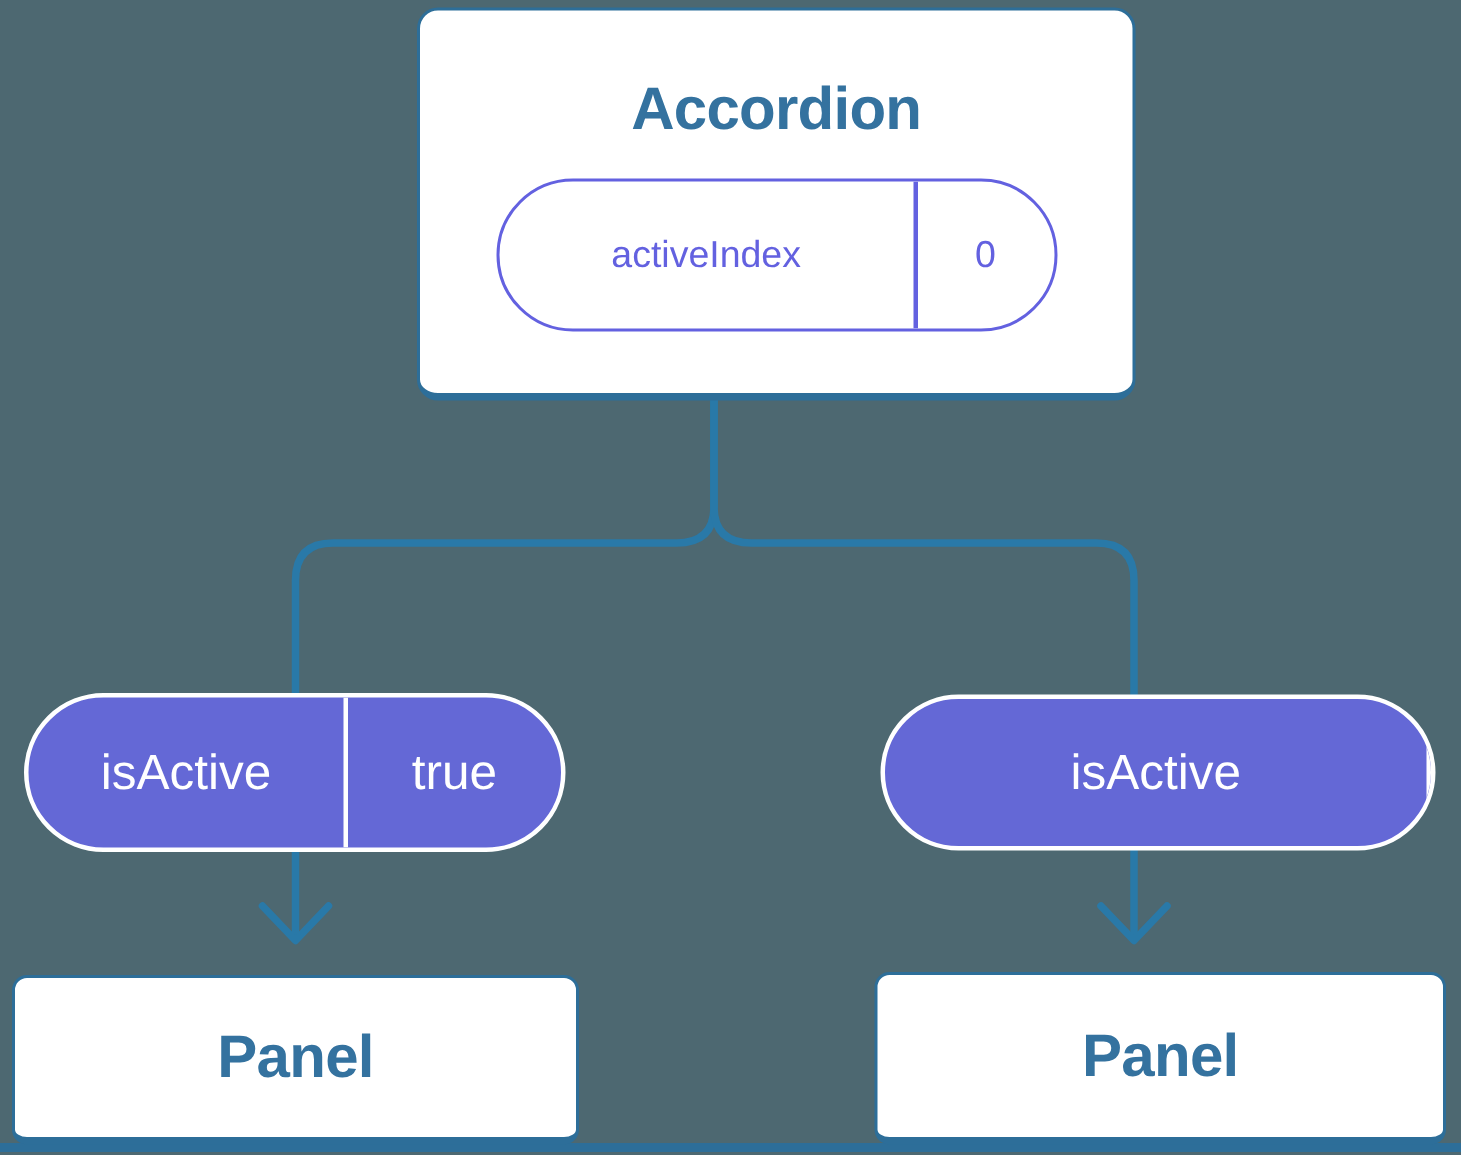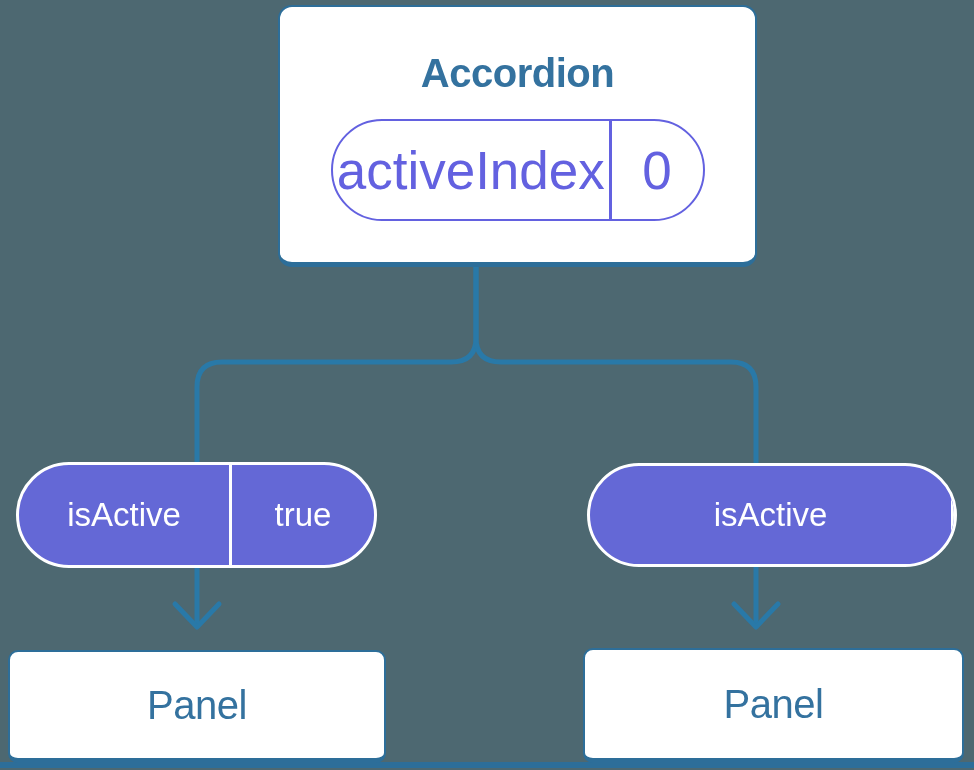--- a/index.html
+++ b/index.html
@@ -54,21 +54,21 @@
     color:var(--box_text);
     letter-spacing:-0.5px;
   }
   .state-pill{
     margin-top:24px;
     width:374px;height:102px;
     border:2.5px solid var(--purple);
     border-radius:60px;
     display:flex;align-items:stretch;
     color:var(--purple);
-    font-size:53px;
+    font-size:25px;
     overflow:hidden;
   }
   .state-pill .name{
     flex:1;display:flex;align-items:center;justify-content:center;
   }
   .state-pill .vdiv{
     width:2.5px;background:var(--purple);
   }
   .state-pill .value{
     width:91px;display:flex;align-items:center;justify-content:center;
@@ -98,21 +98,21 @@
   .prop-pill.right{left:587px;top:463px;width:370px;height:104px;}
   .prop-pill.right .value{width:152px;}
   
   .panel-card{
     position:absolute;z-index:1;
     background:var(--box_fill);
     border:2px solid var(--box_border);
     border-bottom-width:5px;
     border-radius:10px;
     display:flex;align-items:center;justify-content:center;
-    font-size:40px;font-weight:400;
+    font-size:40px;font-weight:700;
     color:var(--box_text);
     letter-spacing:-0.5px;
   }
   .panel-card.left{left:8px;top:650px;width:378px;height:113px;}
   .panel-card.right{left:583px;top:648px;width:381px;height:115px;}
   .bottom-rule{
     position:absolute;left:0;top:762px;width:974px;height:6px;
     background:var(--box_border);
     z-index:0;
   }

